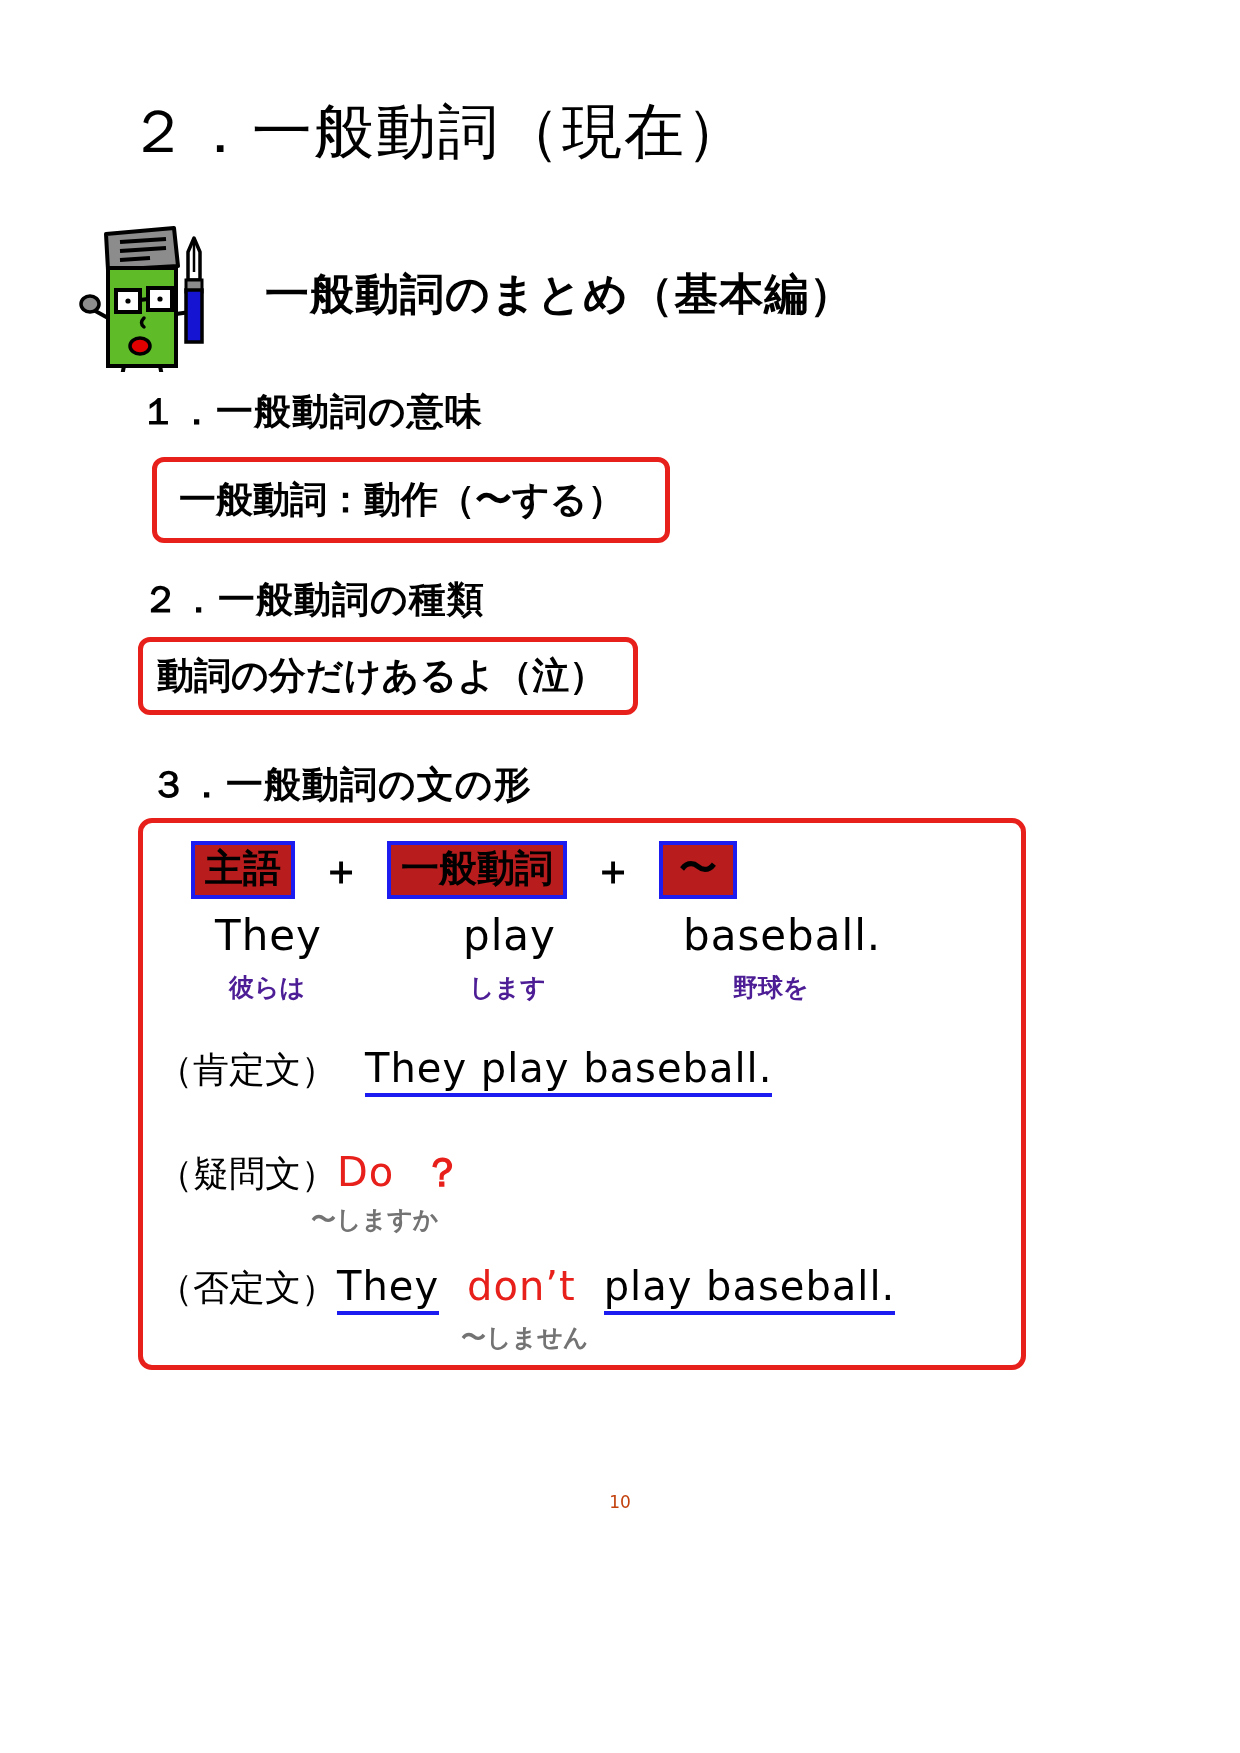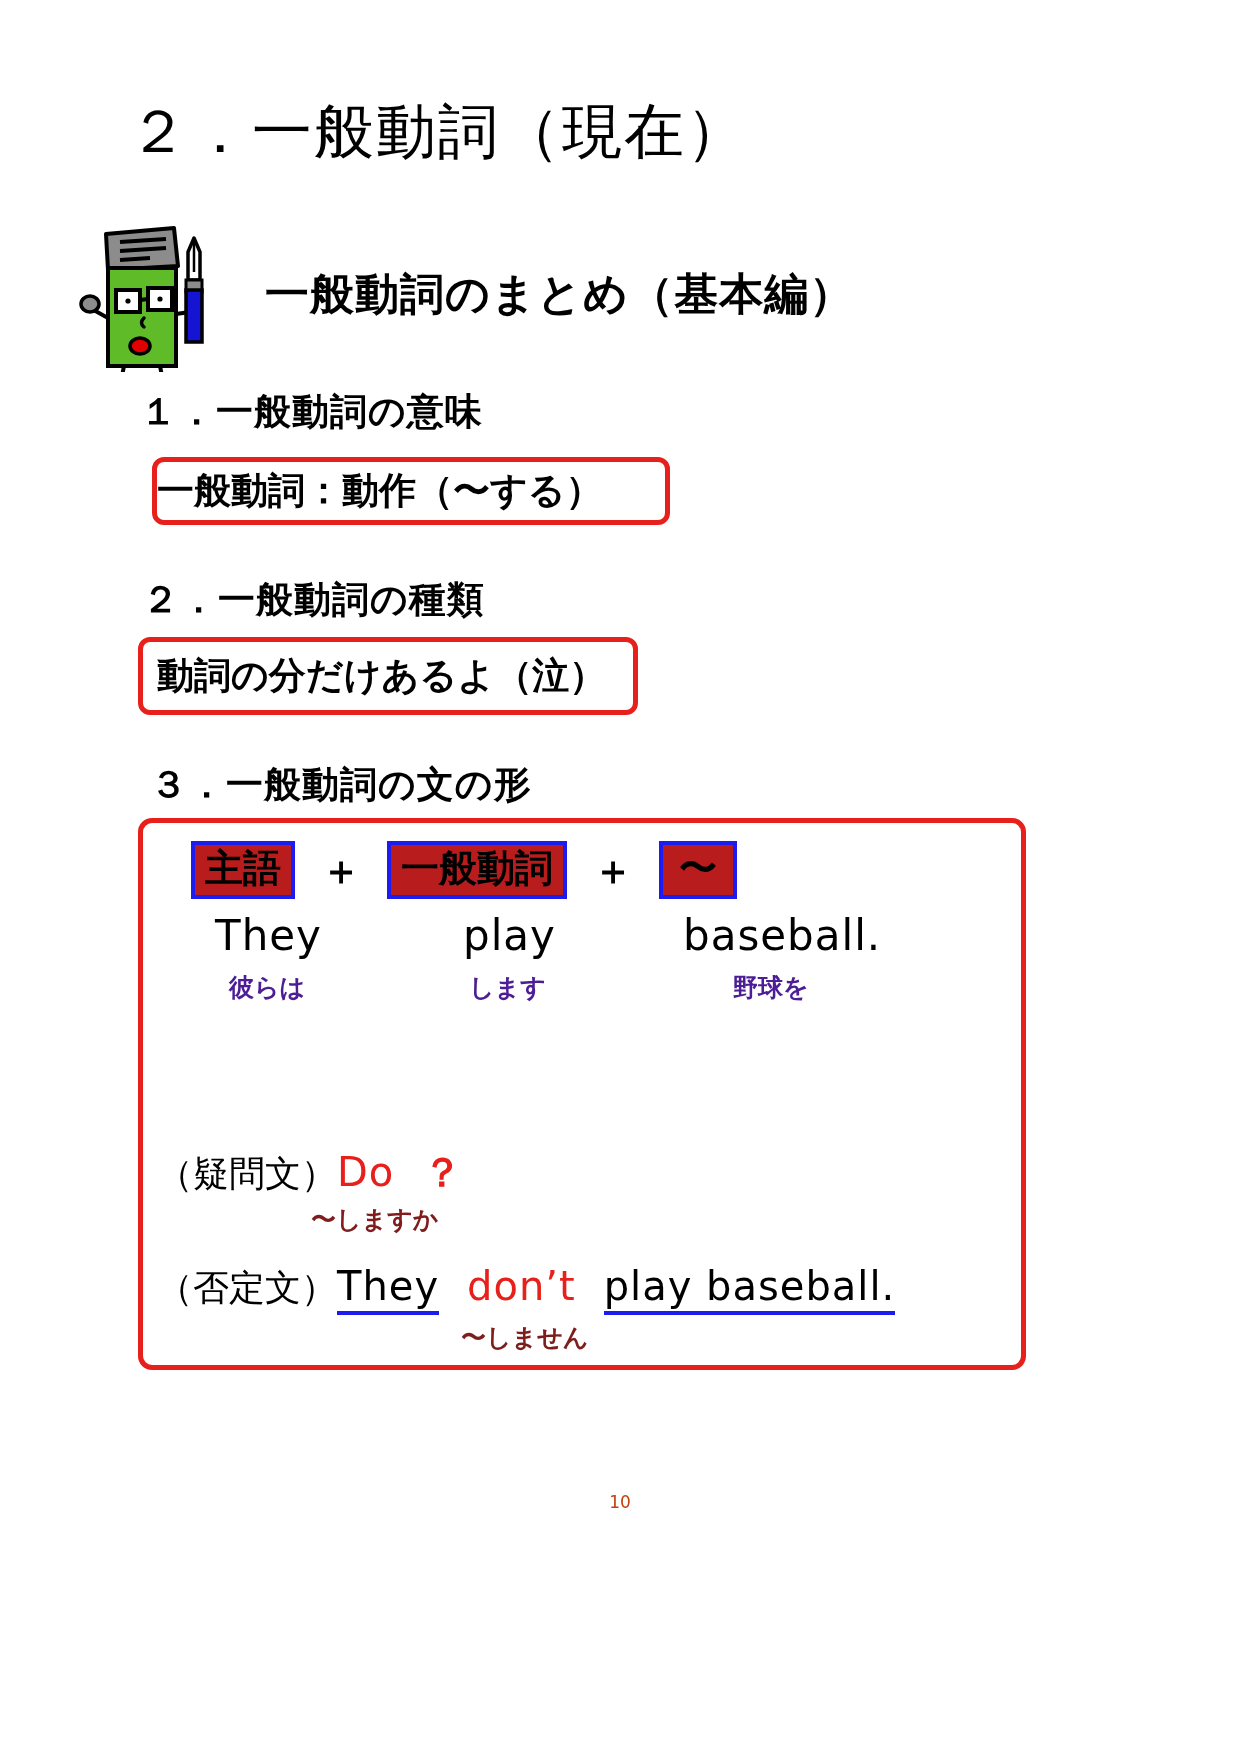--- a/index.html
+++ b/index.html
@@ -63,21 +63,22 @@
   .red-box {
     position: absolute;
     border: 5px solid #e8201b;
     border-radius: 12px;
     background: #ffffff;
     display: flex;
     align-items: center;
   }
   #box1 {
     left: 152px; top: 457px;
-    width: 518px; height: 68px;
+    width: 518px; height: 86px;
+    padding-left: 22px;
   }
   #box2 {
     left: 138px; top: 637px;
     width: 500px; height: 78px;
     padding-left: 14px;
   }
   .red-box-text {
     font-size: 37px;
     font-weight: 700;
     letter-spacing: 0px;
@@ -193,21 +194,21 @@
   .qmark {
     color: #e8201b;
     font-size: 40px;
     font-weight: 700;
   }
 
   .sub-gloss {
     position: absolute;
     font-size: 25px;
     font-weight: 700;
-    color: #7f1d1d;
+    color: #737373;
     white-space: nowrap;
   }
   #sg-que { left: 168px; top: 380px; }
   #sg-neg { left: 318px; top: 498px; }
 
   
   .page-num {
     position: absolute;
     left: 0;
     right: 0;
@@ -290,20 +291,25 @@
       <span class="eng-word" id="ew-1">play</span>
       <span class="eng-word" id="ew-2">baseball.</span>
     </div>
 
     <div class="gloss-row">
       <span class="gloss" id="gl-0">彼らは</span>
       <span class="gloss" id="gl-1">します</span>
       <span class="gloss" id="gl-2">野球を</span>
     </div>
 
+    <div class="sent-row" id="row-aff">
+      <span class="sent-label">（肯定文）</span>
+      <span class="sp-aff"></span>
+      <span class="sent-body uline">They play baseball.</span>
+    </div>
 
     <div class="sent-row" id="row-que">
       <span class="sent-label">（疑問文）</span>
       <span class="sent-body red-word">Do</span>
       <span class="sp-aff"></span>
       <span class="qmark">？</span>
     </div>
     <div class="sub-gloss" id="sg-que">〜しますか</div>
 
     <div class="sent-row" id="row-neg">

